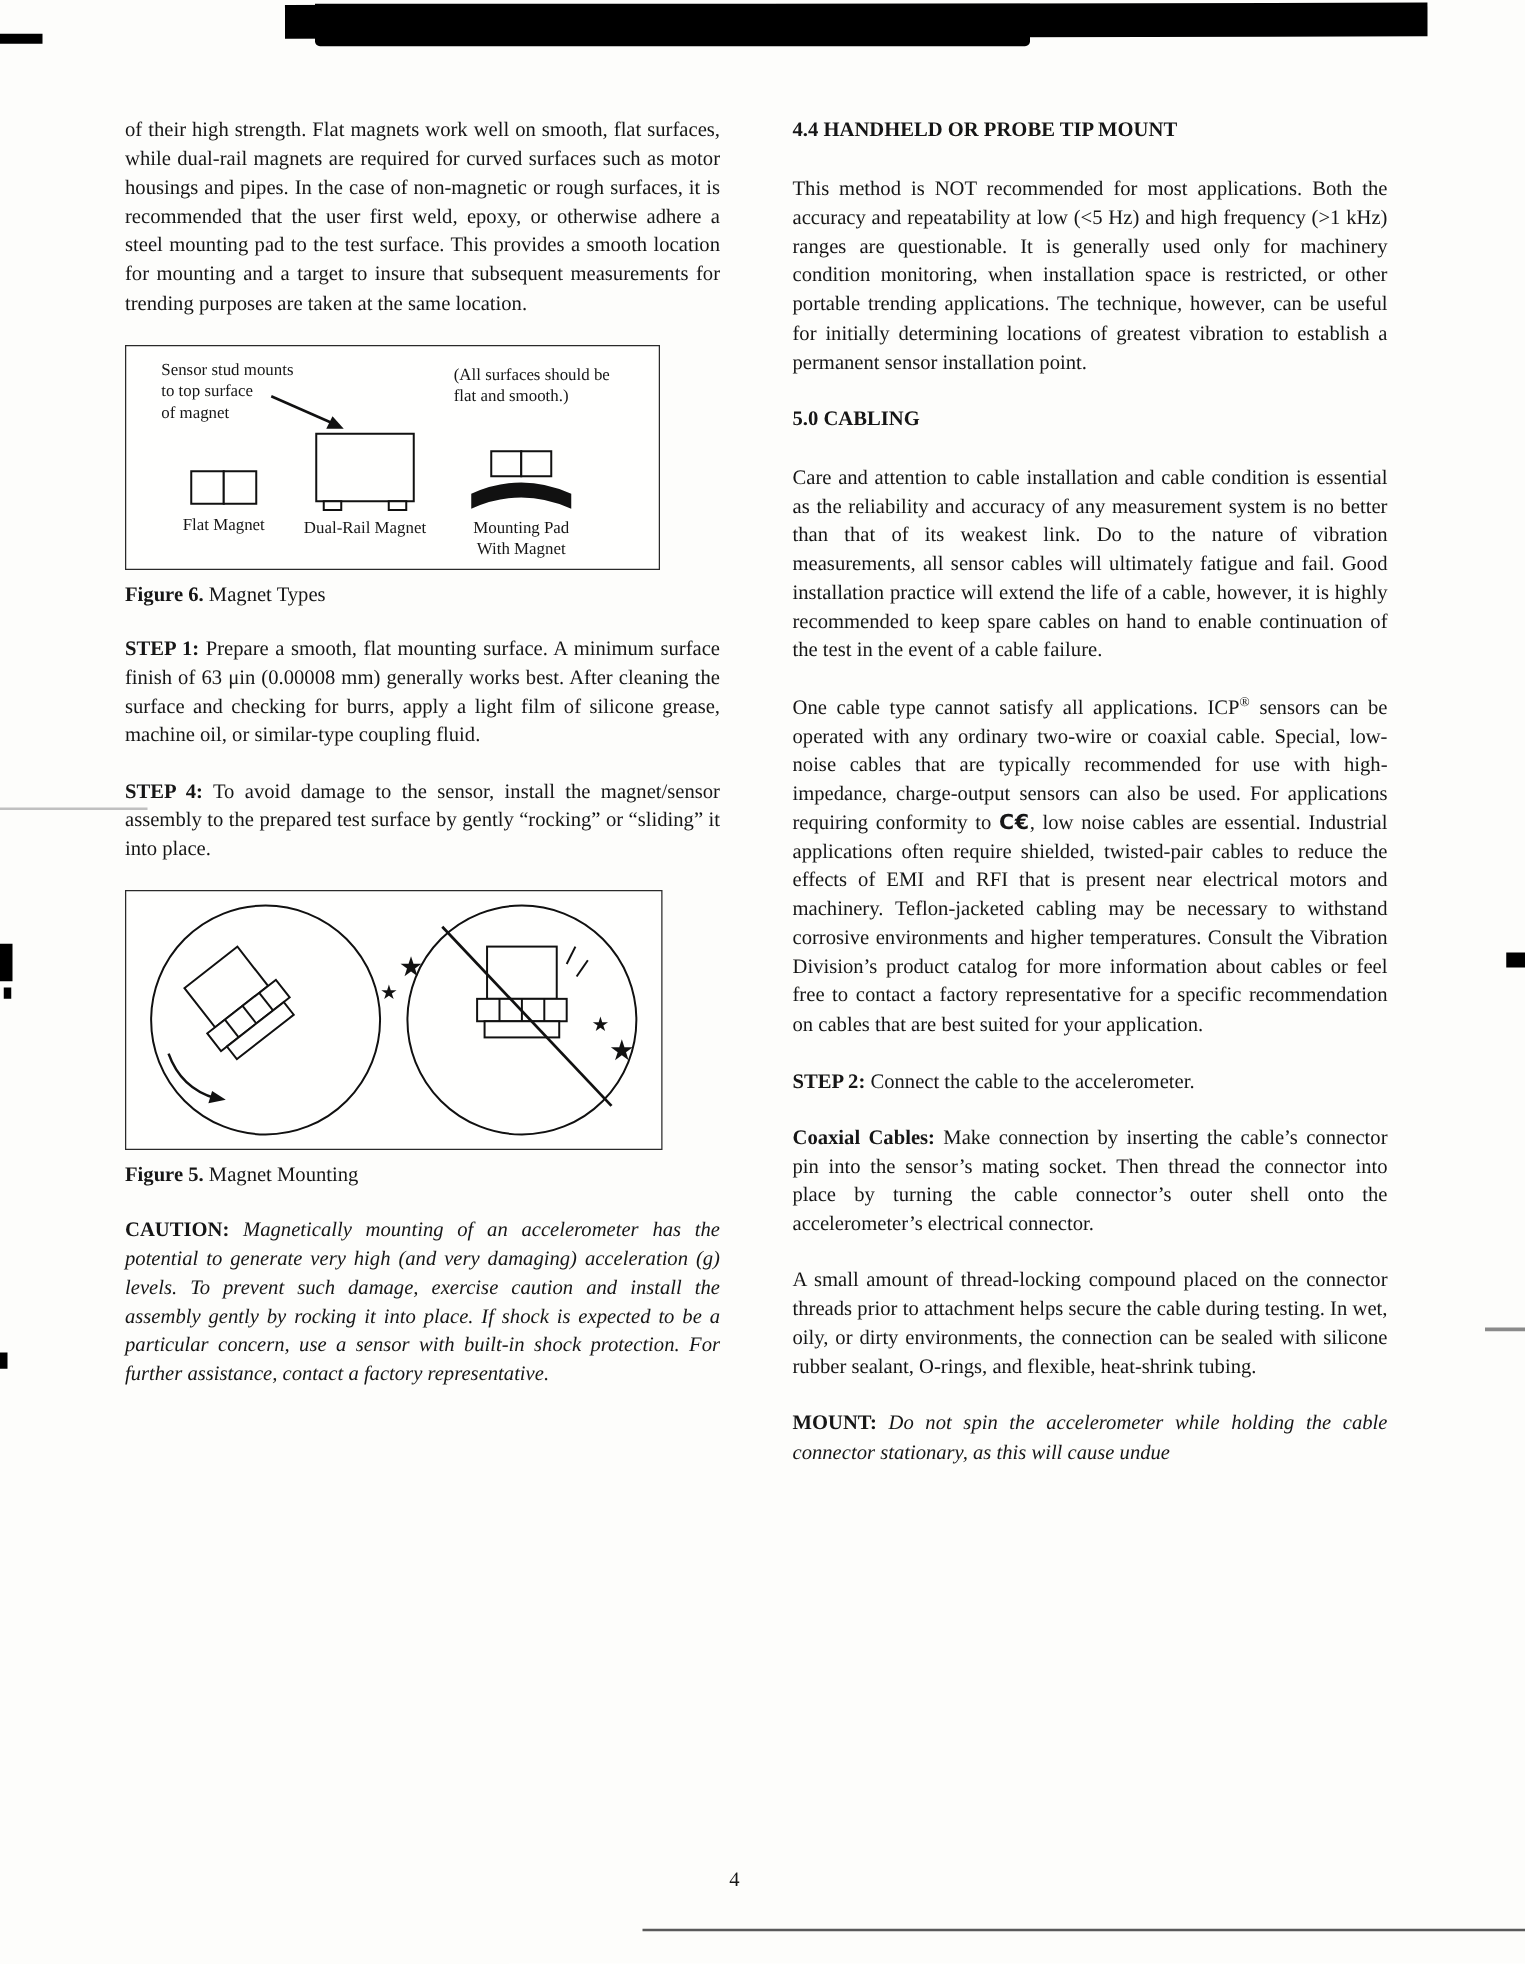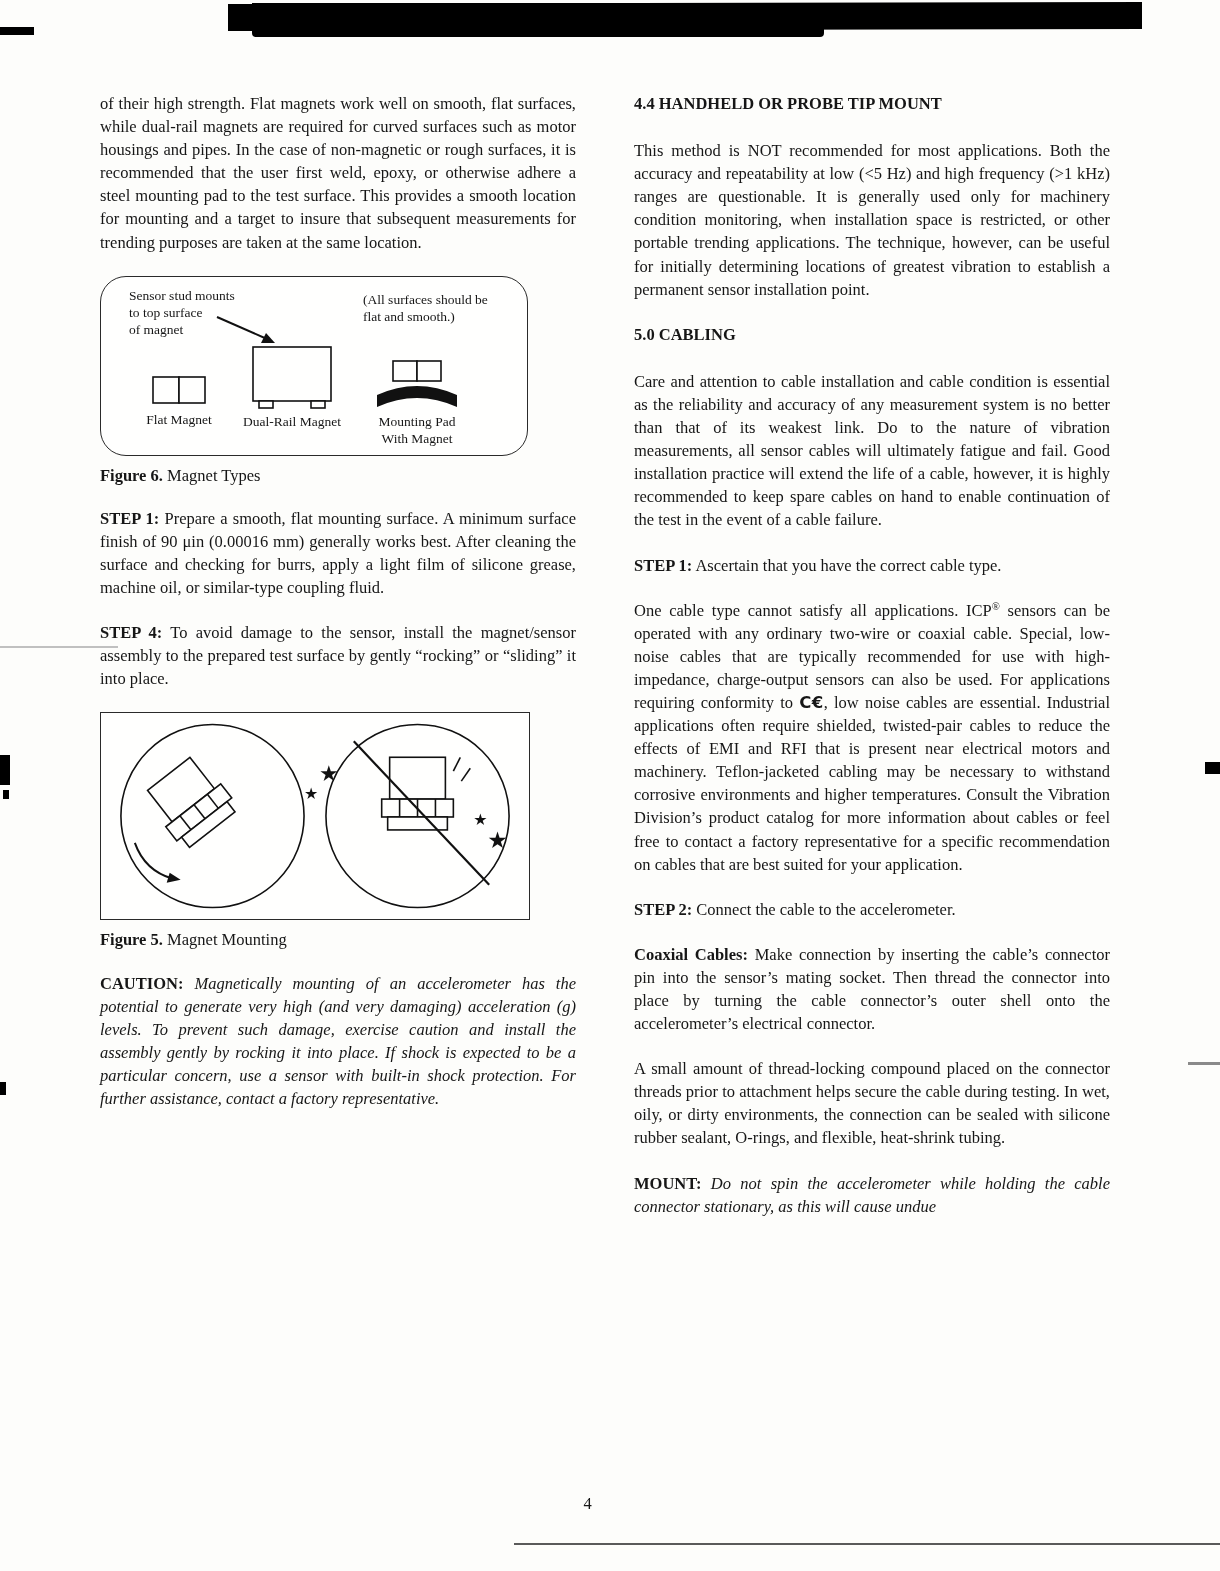--- a/index.html
+++ b/index.html
@@ -13,21 +13,21 @@
   .col { flex:1; text-align:justify; }
   p { margin:0 0 22px 0; }
   b.lbl { font-weight:bold; }
   .heading { font-weight:bold; text-align:left; margin:0 0 24px 0; }
   .it { font-style:italic; }
   sup { font-size:0.65em; vertical-align:super; line-height:0; }
   .ce { font-weight:bold; font-family:"DejaVu Sans", sans-serif; letter-spacing:0.5px; }
 
   figure { margin:0 0 20px 0; }
   .figbox { position:relative; border:1.6px solid #2a2a2a; background:#fffffe; width:428px; }
-  .figbox6 { height:180px;border-radius:26px; }
+  .figbox6 { height:180px; }
   .figbox7 { height:208px; }
   .figsvg { position:absolute; left:0; top:0; width:100%; height:100%; }
   .fig-ann, .fig-label { position:absolute; font-size:13.5px; line-height:1.28; white-space:pre-line; }
   .fig-label { text-align:center; }
   .figcap { margin-top:8px; text-align:left; }
 
   .page-number { position:absolute; top:1492px; left:0; width:1175px; text-align:center; }
 
   .art { position:absolute; background:#000; }
   .a-top1 { left:228px; top:3px; width:914px; height:27px; transform:rotate(-0.12deg); }
@@ -91,21 +91,21 @@
             </g>
           </svg>
           <div class="fig-label" style="left:18px; top:134px; width:120px;">Flat Magnet</div>
           <div class="fig-label" style="left:136px; top:136px; width:110px;">Dual-Rail Magnet</div>
           <div class="fig-label" style="left:254px; top:136px; width:124px;">Mounting Pad
 With Magnet</div>
         </div>
         <figcaption class="figcap"><b class="lbl">Figure 6.</b><span> Magnet Types</span></figcaption>
       </figure>
 
-      <p><b class="lbl">STEP 1:</b><span> Prepare a smooth, flat mounting surface. A minimum surface finish of 90 μin (0.00016 mm) generally works best. After cleaning the surface and checking for burrs, apply a light film of silicone grease, machine oil, or similar-type coupling fluid.</span></p>
+      <p><b class="lbl">STEP 1:</b><span> Prepare a smooth, flat mounting surface. A minimum surface finish of 63 μin (0.00008 mm) generally works best. After cleaning the surface and checking for burrs, apply a light film of silicone grease, machine oil, or similar-type coupling fluid.</span></p>
 
 
 
       <p><b class="lbl">STEP 4:</b><span> To avoid damage to the sensor, install the magnet/sensor assembly to the prepared test surface by gently “rocking” or “sliding” it into place.</span></p>
 
       <figure>
         <div class="figbox figbox7" style="width:430px;">
           <svg class="figsvg" viewBox="0 0 430 206">
             <circle cx="112" cy="103" r="92" fill="none" stroke="#111" stroke-width="1.6"></circle>
             <circle cx="318" cy="103" r="92" fill="none" stroke="#111" stroke-width="1.6"></circle>
@@ -148,21 +148,20 @@
     <div class="col">
 
       <div class="heading">4.4 HANDHELD OR PROBE TIP MOUNT</div>
 
       <p>This method is NOT recommended for most applications. Both the accuracy and repeatability at low (&lt;5 Hz) and high frequency (&gt;1 kHz) ranges are questionable. It is generally used only for machinery condition monitoring, when installation space is restricted, or other portable trending applications. The technique, however, can be useful for initially determining locations of greatest vibration to establish a permanent sensor installation point.</p>
 
       <div class="heading">5.0 CABLING</div>
 
       <p>Care and attention to cable installation and cable condition is essential as the reliability and accuracy of any measurement system is no better than that of its weakest link. Do to the nature of vibration measurements, all sensor cables will ultimately fatigue and fail. Good installation practice will extend the life of a cable, however, it is highly recommended to keep spare cables on hand to enable continuation of the test in the event of a cable failure.</p>
 
-      <p><b class="lbl">STEP 1:</b><span> Ascertain that you have the correct cable type.</span></p>
 
       <p><span>One cable type cannot satisfy all applications. ICP</span><sup>®</sup><span> sensors can be operated with any ordinary two-wire or coaxial cable. Special, low-noise cables that are typically recommended for use with high-impedance, charge-output sensors can also be used. For applications requiring conformity to </span><span class="ce">C€</span><span>, low noise cables are essential. Industrial applications often require shielded, twisted-pair cables to reduce the effects of EMI and RFI that is present near electrical motors and machinery. Teflon-jacketed cabling may be necessary to withstand corrosive environments and higher temperatures. Consult the Vibration Division’s product catalog for more information about cables or feel free to contact a factory representative for a specific recommendation on cables that are best suited for your application.</span></p>
 
       <p><b class="lbl">STEP 2:</b><span> Connect the cable to the accelerometer.</span></p>
 
       <p><b class="lbl">Coaxial Cables:</b><span> Make connection by inserting the cable’s connector pin into the sensor’s mating socket. Then thread the connector into place by turning the cable connector’s outer shell onto the accelerometer’s electrical connector.</span></p>
 
       <p>A small amount of thread-locking compound placed on the connector threads prior to attachment helps secure the cable during testing. In wet, oily, or dirty environments, the connection can be sealed with silicone rubber sealant, O-rings, and flexible, heat-shrink tubing.</p>
 
       <p><b class="lbl">MOUNT:</b><span class="it"> Do not spin the accelerometer while holding the cable connector stationary, as this will cause undue</span></p>

